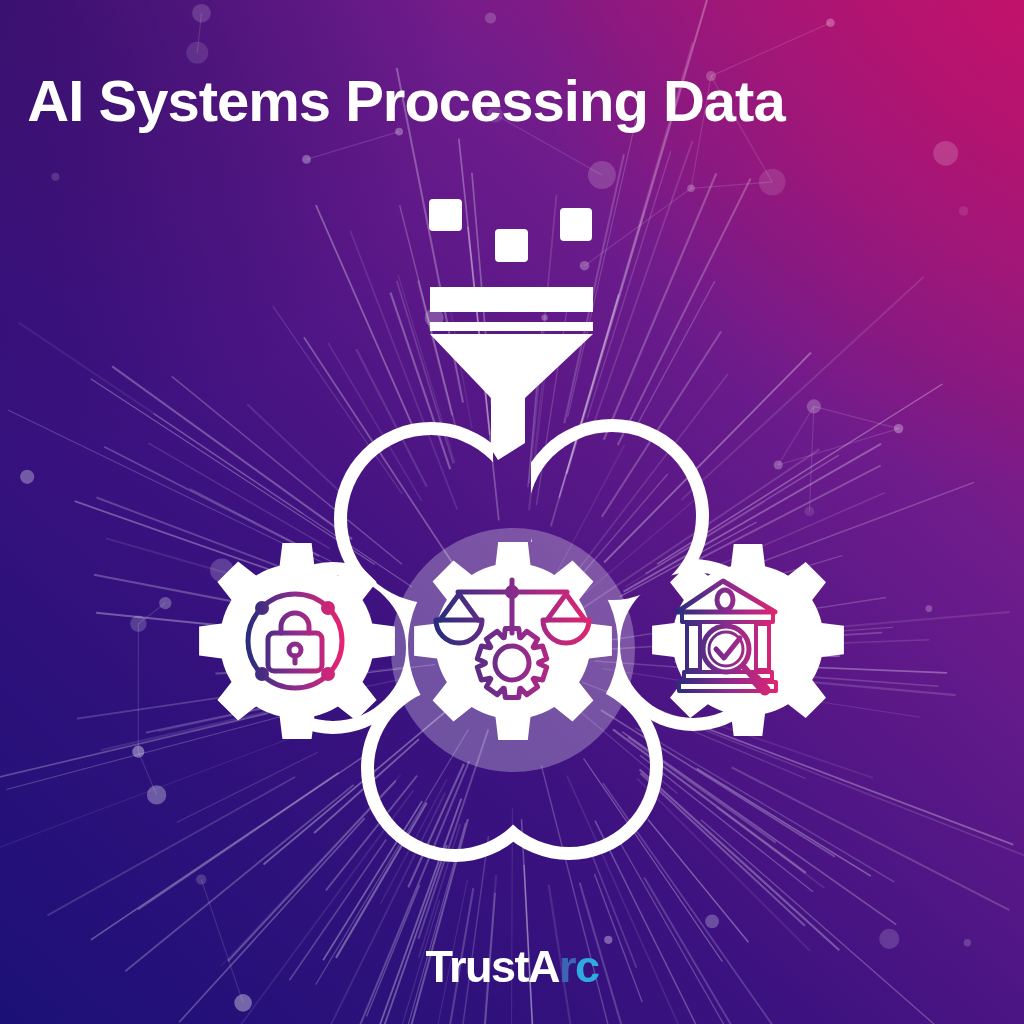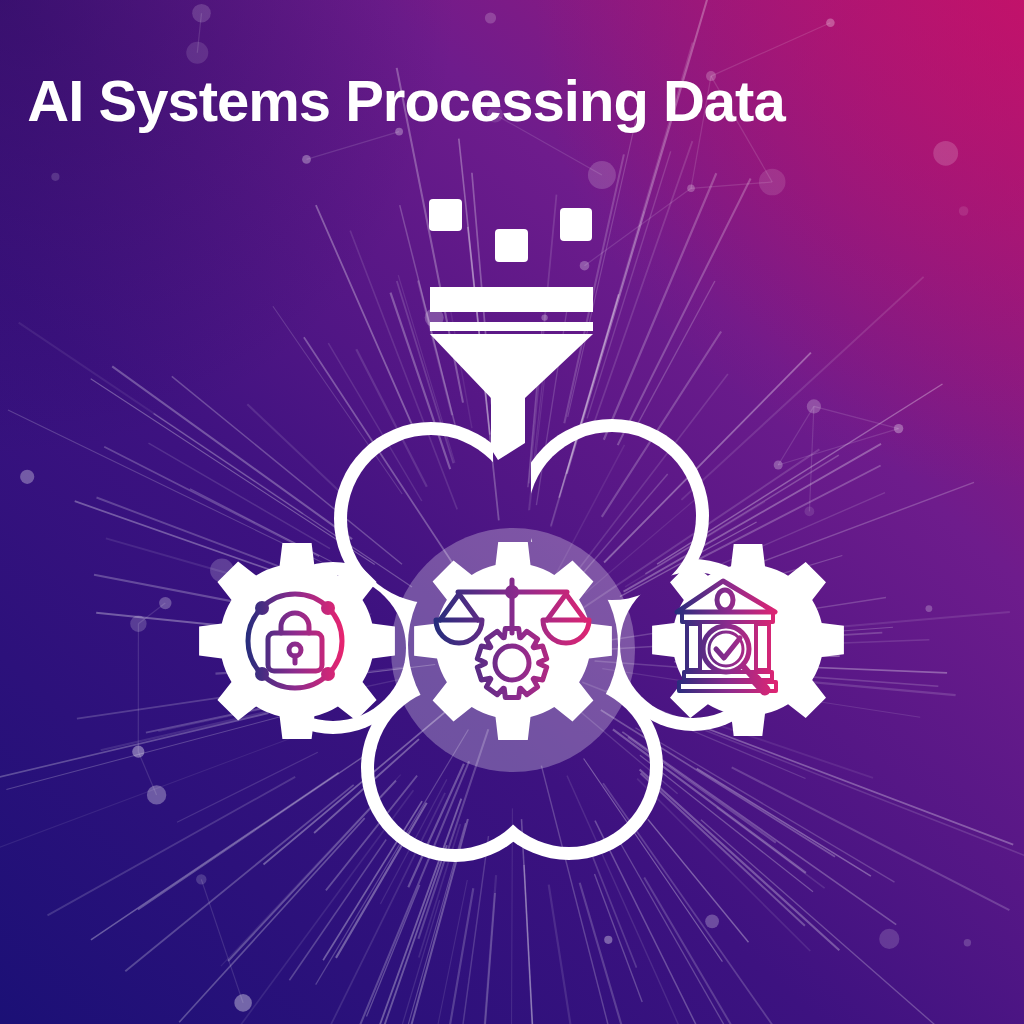--- a/index.html
+++ b/index.html
@@ -334,13 +334,16 @@
       <circle cx="726" cy="649" r="23"></circle>
       <circle cx="726" cy="649" r="17" stroke-width="3"></circle>
       <path d="M 716 649 L 724 658 L 740 638"></path>
       <path d="M 743 666 L 751 675" stroke-width="6"></path>
       <path d="M 755 679 L 765 690" stroke-width="11"></path>
     </g>
   </svg>
 
   <div class="title">AI Systems Processing Data</div>
 
+  <div class="logo">
+    <span>TrustA</span><span style="color: rgb(59, 102, 181);">r</span><span style="color: rgb(47, 169, 226);">c</span>
+  </div>
 </div>
 
 </body></html>

